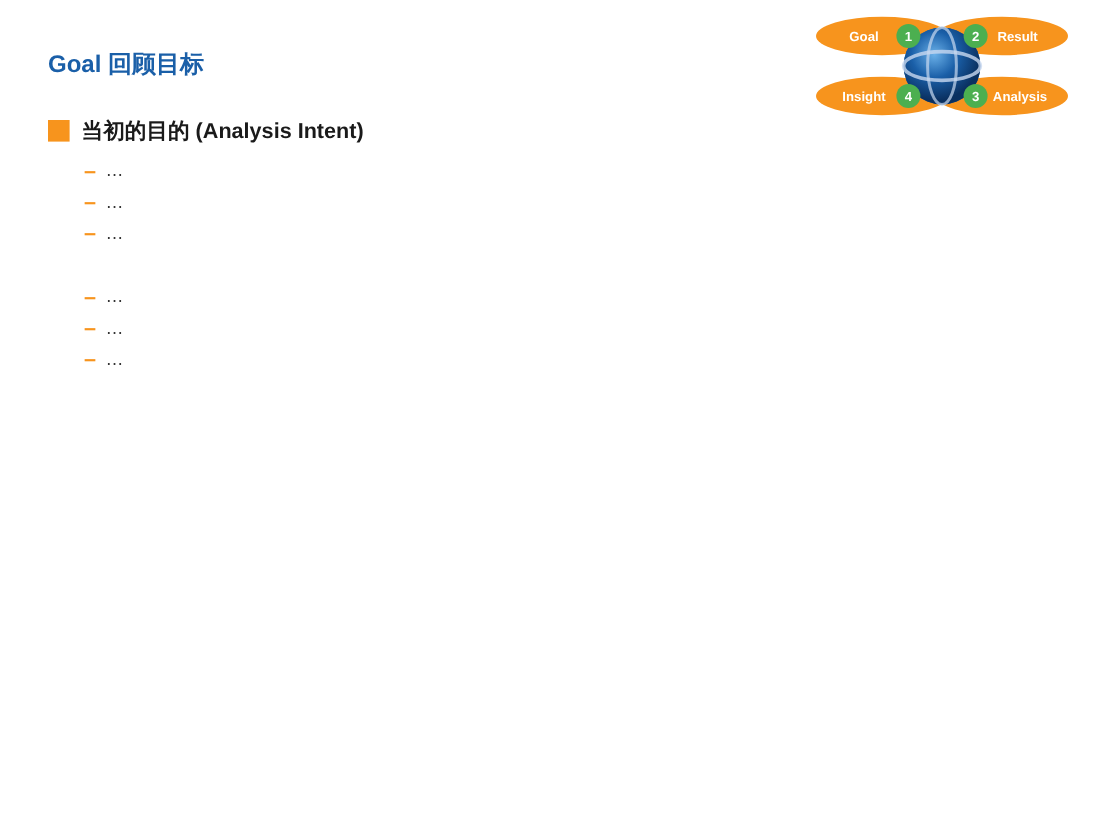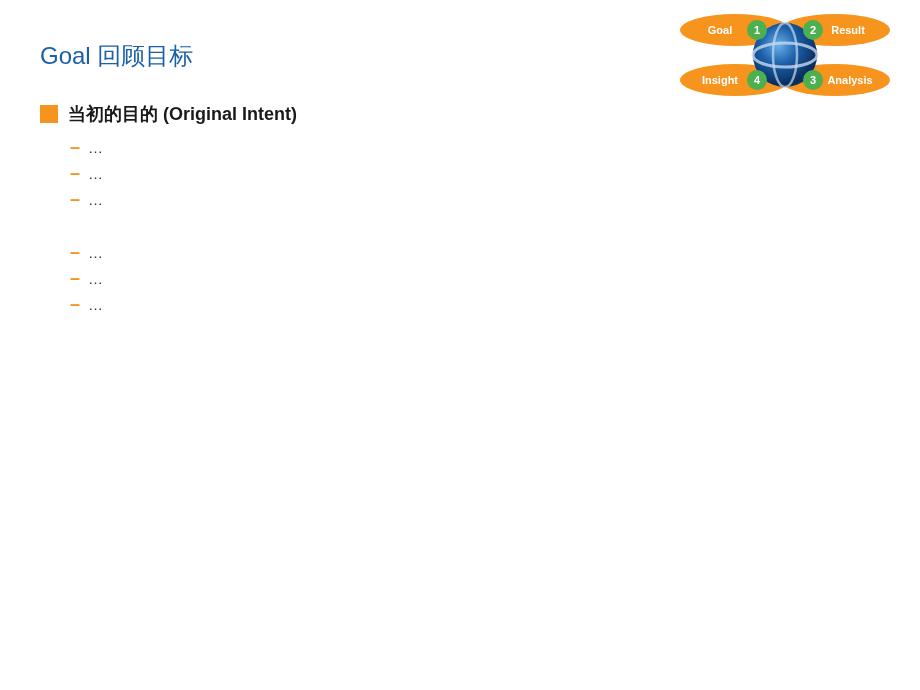--- a/index.html
+++ b/index.html
@@ -20,22 +20,22 @@
     .slide-container {
       width: 920px;
       height: 690px;
       background: #ffffff;
       position: relative;
       padding: 30px 40px;
     }
 
     
     .slide-title {
-      font-size: 24px;
-      font-weight: normal;
+      font-size: 20px;
+      font-weight: bold;
       color: #1a5fa8;
       margin-bottom: 30px;
       margin-top: 10px;
     }
 
     
     .nav-diagram {
       position: absolute;
       top: 5px;
       right: 10px;
@@ -142,21 +142,21 @@
 
       <text x="190" y="79" text-anchor="middle" font-size="11" font-weight="bold" fill="white">Analysis</text>
     </svg>
   </div>
 
   <h1 class="slide-title">Goal 回顾目标</h1>
 
   <div class="section">
     <div class="section-header">
       <div class="section-bullet"></div>
-      <span class="section-title">当初的目的 (Original Intent)</span>
+      <span class="section-title">当初的目的 (Analysis Intent)</span>
     </div>
     <div class="sub-items">
       <div class="sub-item">
         <span class="sub-dash">–</span>
         <span>…</span>
       </div>
       <div class="sub-item">
         <span class="sub-dash">–</span>
         <span>…</span>
       </div>

